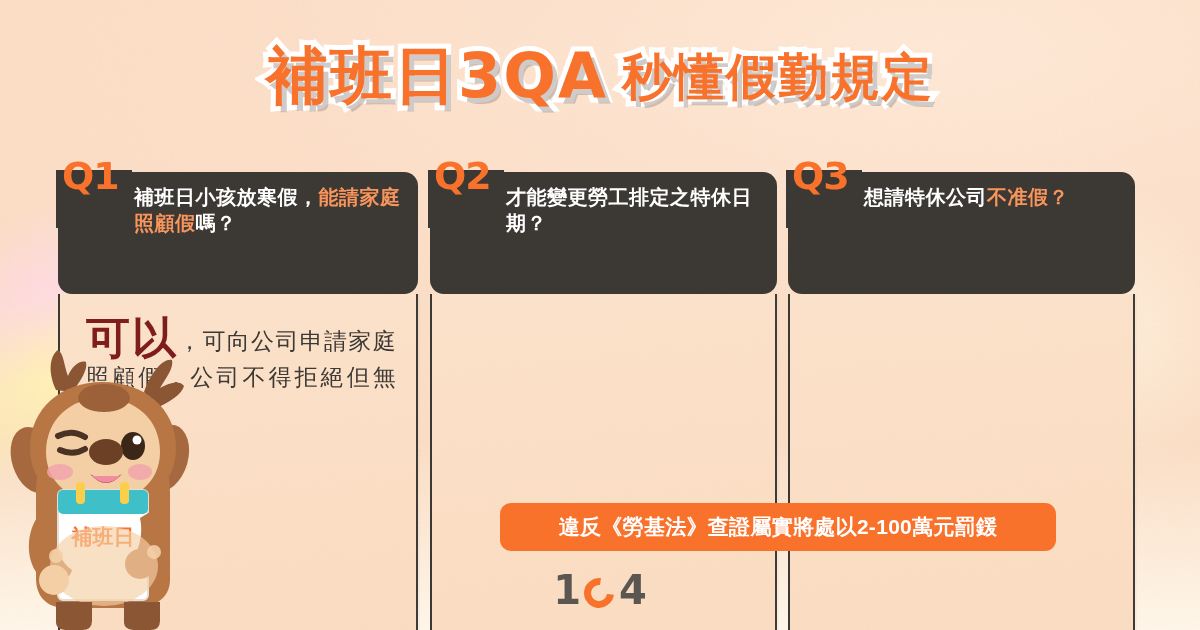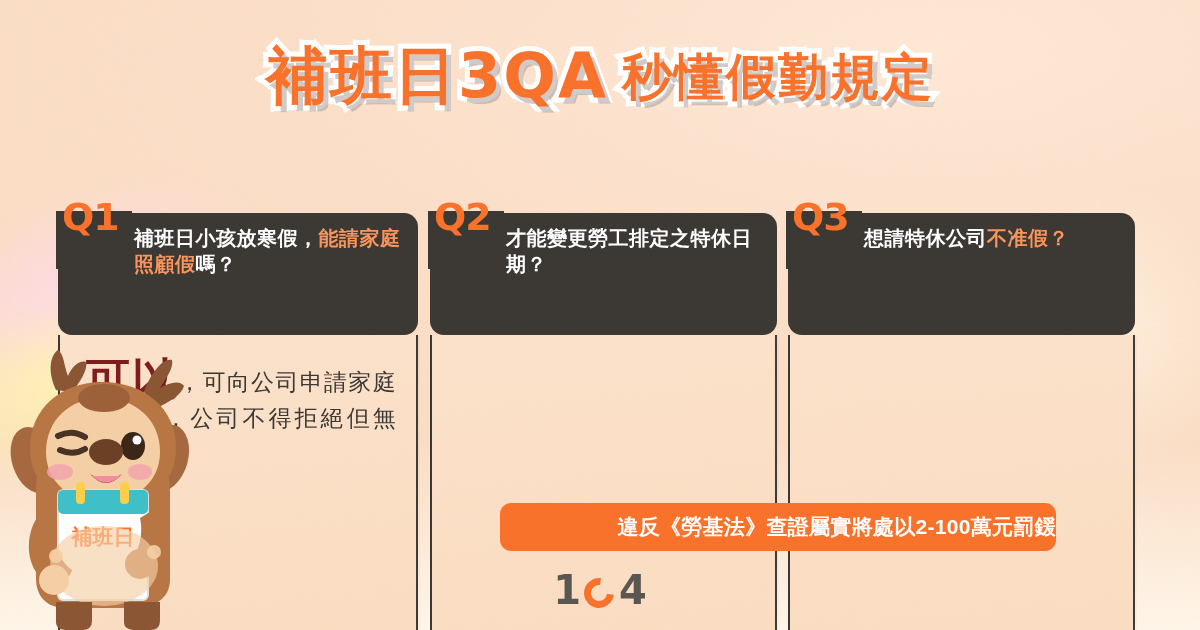--- a/index.html
+++ b/index.html
@@ -57,21 +57,21 @@
     color:#f8722c;
     letter-spacing:2px;
     -webkit-text-stroke:10px #ffffff;
     paint-order:stroke fill;
     text-shadow:5px 6px 0 rgba(150,140,135,.45);
   }
   .t-main{ font-size:62px; }
   .t-sub{ font-size:50px; margin-left:14px; position:relative; top:-3px; }
 
   
-  .card{ position:absolute; z-index:5;margin-top:41px; }
+  .card{ position:absolute; z-index:5; }
   .qbadge{
     position:absolute; top:4px; left:4px;
     font-family:"DejaVu Sans","Liberation Sans",sans-serif;
     font-weight:bold; font-size:38px; color:#f8722c; letter-spacing:-1px;
     z-index:8;
   }
   .card-head{
     position:absolute; left:0; top:22px;
     background:#3c3834;
     border-radius:14px;
@@ -108,21 +108,21 @@
   }
   .ans .big{
     color:#7f1d1d; font-weight:bold; font-size:44px; letter-spacing:1px;
     line-height:1; vertical-align:-4px;
   }
 
   
   #banner{
     position:absolute; left:500px; top:503px; width:556px; height:48px;
     background:#f8722c; border-radius:11px; z-index:12;
-    display:flex; align-items:center; justify-content:flex-end;
+    display:flex; align-items:center; justify-content:center;
   }
   #banner .btxt{
     color:#fff; font-size:21px; font-weight:bold; letter-spacing:.3px; white-space:nowrap;
   }
 
   
   #logo{
     position:absolute; left:0; right:0; top:567px; z-index:10;
     display:flex; align-items:center; justify-content:center; gap:4px;
   }

